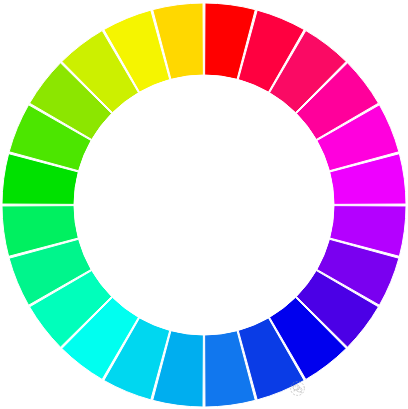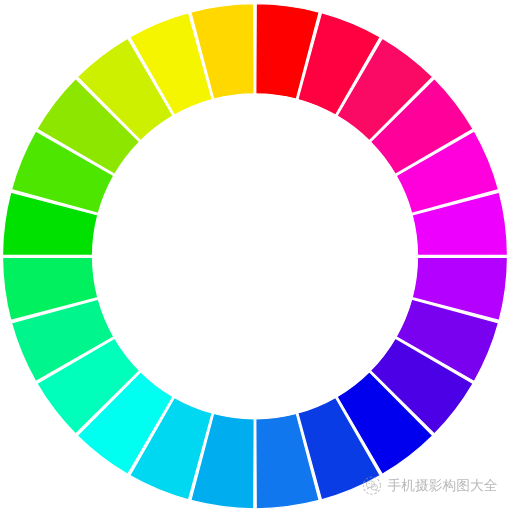--- a/index.html
+++ b/index.html
@@ -142,16 +142,15 @@
       <circle cx="12" cy="12" r="11" fill="none" stroke="#9a9a9a" stroke-width="1.4" stroke-dasharray="3 2.4"></circle>
       <ellipse cx="10" cy="10.2" rx="5.2" ry="4.2" fill="none" stroke="#9a9a9a" stroke-width="1.2"></ellipse>
       <path d="M7.3 14.2 L6.1 16.2 L8.4 15.1" fill="none" stroke="#9a9a9a" stroke-width="1.1"></path>
       <circle cx="8.3" cy="9.3" r="0.85" fill="#9a9a9a"></circle>
       <circle cx="11.7" cy="9.3" r="0.85" fill="#9a9a9a"></circle>
       <ellipse cx="15" cy="14.1" rx="4.3" ry="3.5" fill="none" stroke="#9a9a9a" stroke-width="1.1"></ellipse>
       <path d="M17.4 17 L18.5 18.7 L16.5 17.8" fill="none" stroke="#9a9a9a" stroke-width="1"></path>
       <circle cx="13.7" cy="13.5" r="0.72" fill="#9a9a9a"></circle>
       <circle cx="16.4" cy="13.5" r="0.72" fill="#9a9a9a"></circle>
     </svg>
-    <span class="wm-text">手机摄影构图大全</span>
   </div>
 
 </div>
 
 </body></html>

